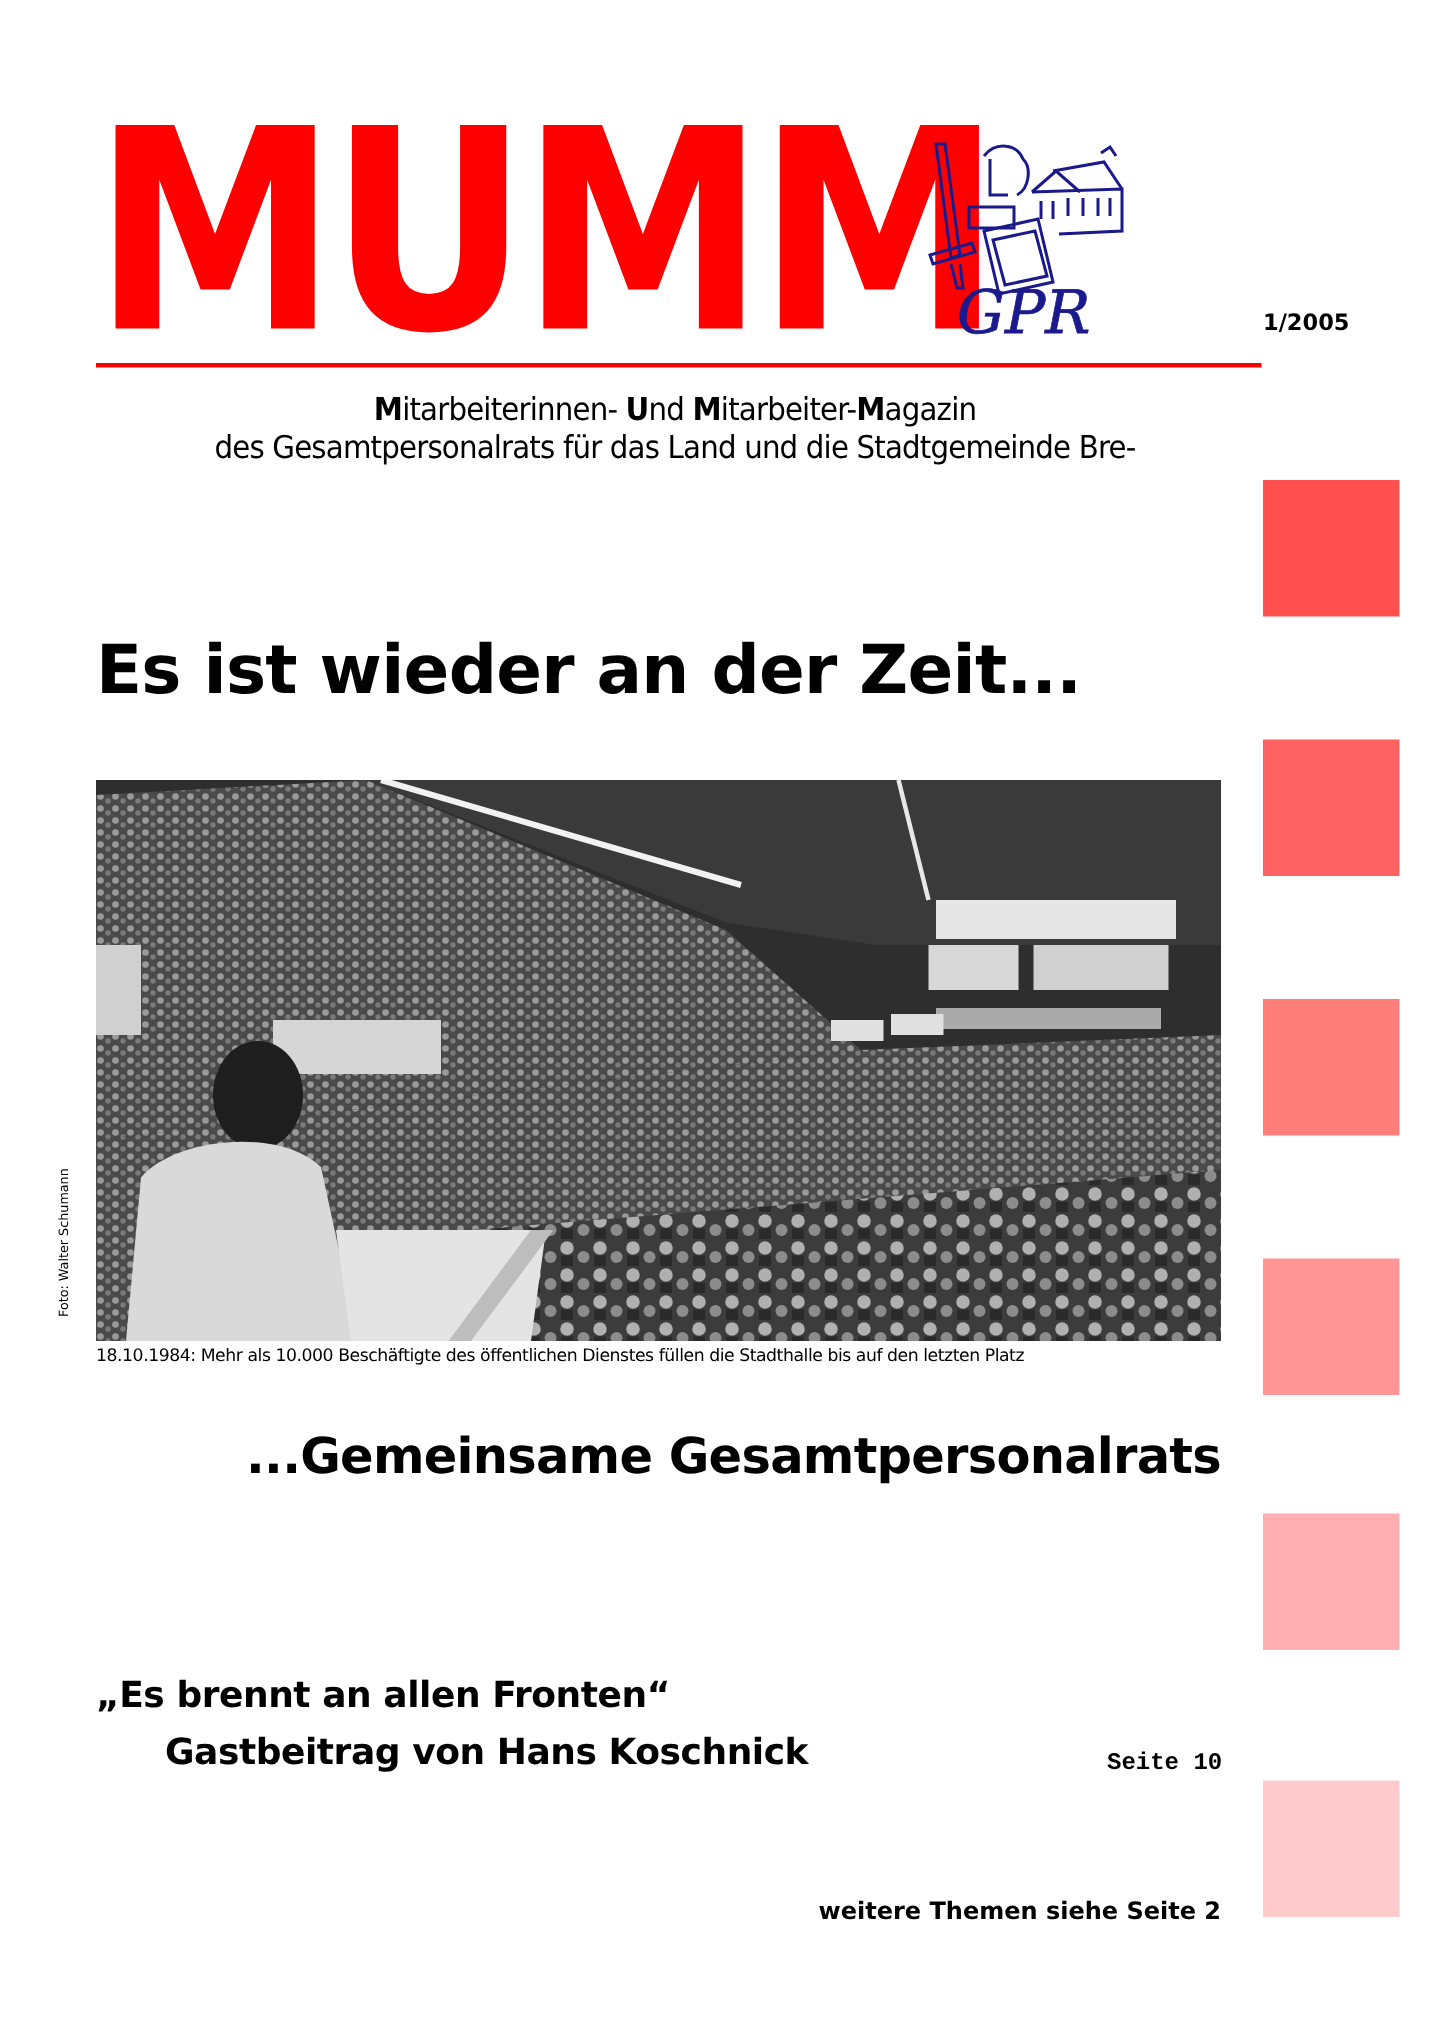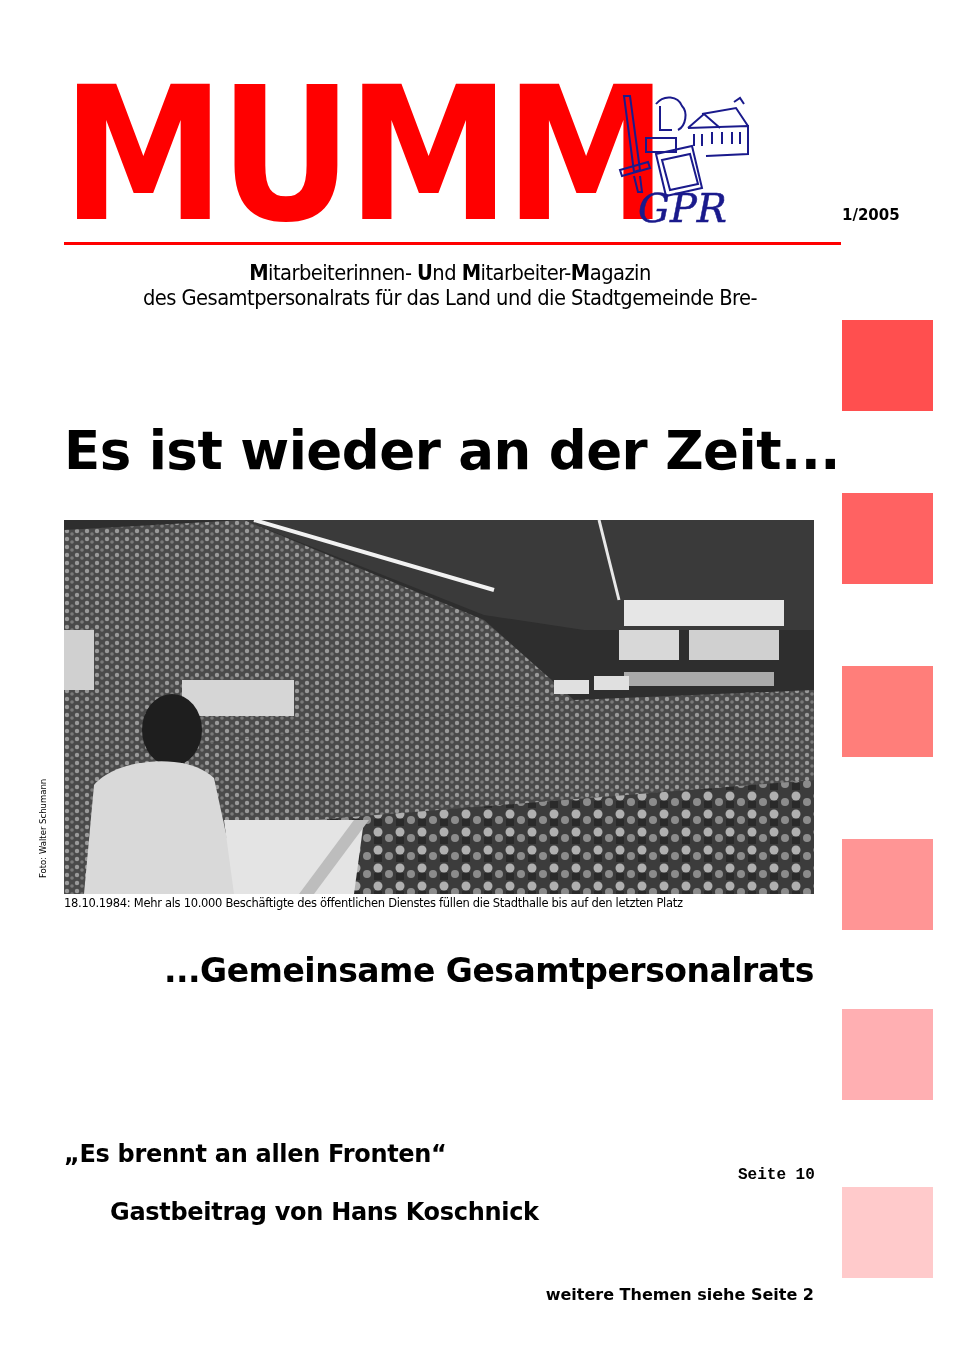--- a/index.html
+++ b/index.html
@@ -22,21 +22,21 @@
 
     .subtitle {
       position: absolute; left: 60px; top: 261px; width: 780px; text-align: center;
       font-family: "DejaVu Sans", sans-serif; font-size: 21px; line-height: 25px;
       letter-spacing: -0.6px; transform: scaleX(0.93); transform-origin: center top;
     }
     .subtitle b { font-weight: bold; }
 
     .headline {
       position: absolute; left: 64px; top: 420px;
-      font-family: "DejaVu Sans", sans-serif; font-weight: bold; font-size: 53px;
+      font-family: "DejaVu Sans", sans-serif; font-weight: bold; font-size: 45px;
       letter-spacing: -0.5px; white-space: nowrap;
     }
 
     .photo {
       position: absolute; left: 64px; top: 520px; width: 750px; height: 374px;
       overflow: hidden;
       background: linear-gradient(180deg, #2a2a2a 0%, #3a3a3a 35%, #555 60%, #6a6a6a 100%);
     }
     .photo svg { width: 100%; height: 100%; display: block; }
 
@@ -50,33 +50,33 @@
       font-family: "DejaVu Sans", sans-serif; font-size: 11.5px; letter-spacing: -0.3px; white-space: nowrap; text-align: right;
     }
 
     .event {
       position: absolute; left: 64px; top: 948px; width: 750px; text-align: right;
       font-family: "DejaVu Sans", sans-serif; font-weight: bold; font-size: 33px; line-height: 46px;
       letter-spacing: -0.5px;
     }
     .quote {
       position: absolute; left: 64px; top: 1116px;
-      font-family: "DejaVu Sans", sans-serif; font-weight: bold; font-size: 24px; letter-spacing: -0.3px; white-space: nowrap; margin-top: 24px;
+      font-family: "DejaVu Sans", sans-serif; font-weight: bold; font-size: 24px; letter-spacing: -0.3px; white-space: nowrap;
     }
     .guest {
       position: absolute; left: 110px; top: 1154px;
-      font-family: "DejaVu Sans", sans-serif; font-weight: bold; font-size: 24px; letter-spacing: -0.3px; white-space: nowrap; margin-top: 44px;
+      font-family: "DejaVu Sans", sans-serif; font-weight: bold; font-size: 24px; letter-spacing: -0.3px; white-space: nowrap;
     }
     .page-ref {
       position: absolute; left: 738px; top: 1166px;
       font-family: Liberation Mono, monospace; font-weight: bold; font-size: 16px; white-space: nowrap;
     }
     .more {
       position: absolute; right: 146px; top: 1264px;
-      font-family: "DejaVu Sans", sans-serif; font-weight: bold; font-size: 16px; white-space: nowrap; margin-top: 21px;
+      font-family: "DejaVu Sans", sans-serif; font-weight: bold; font-size: 16px; white-space: nowrap;
     }
 
     .squares { position: absolute; left: 842px; top: 0; width: 91px; height: 1358px; }
     .square { position: absolute; left: 0; width: 91px; height: 91px; }
   </style>
 </head>
 <body>
 
 <div class="masthead-title">MUMM</div>
 

